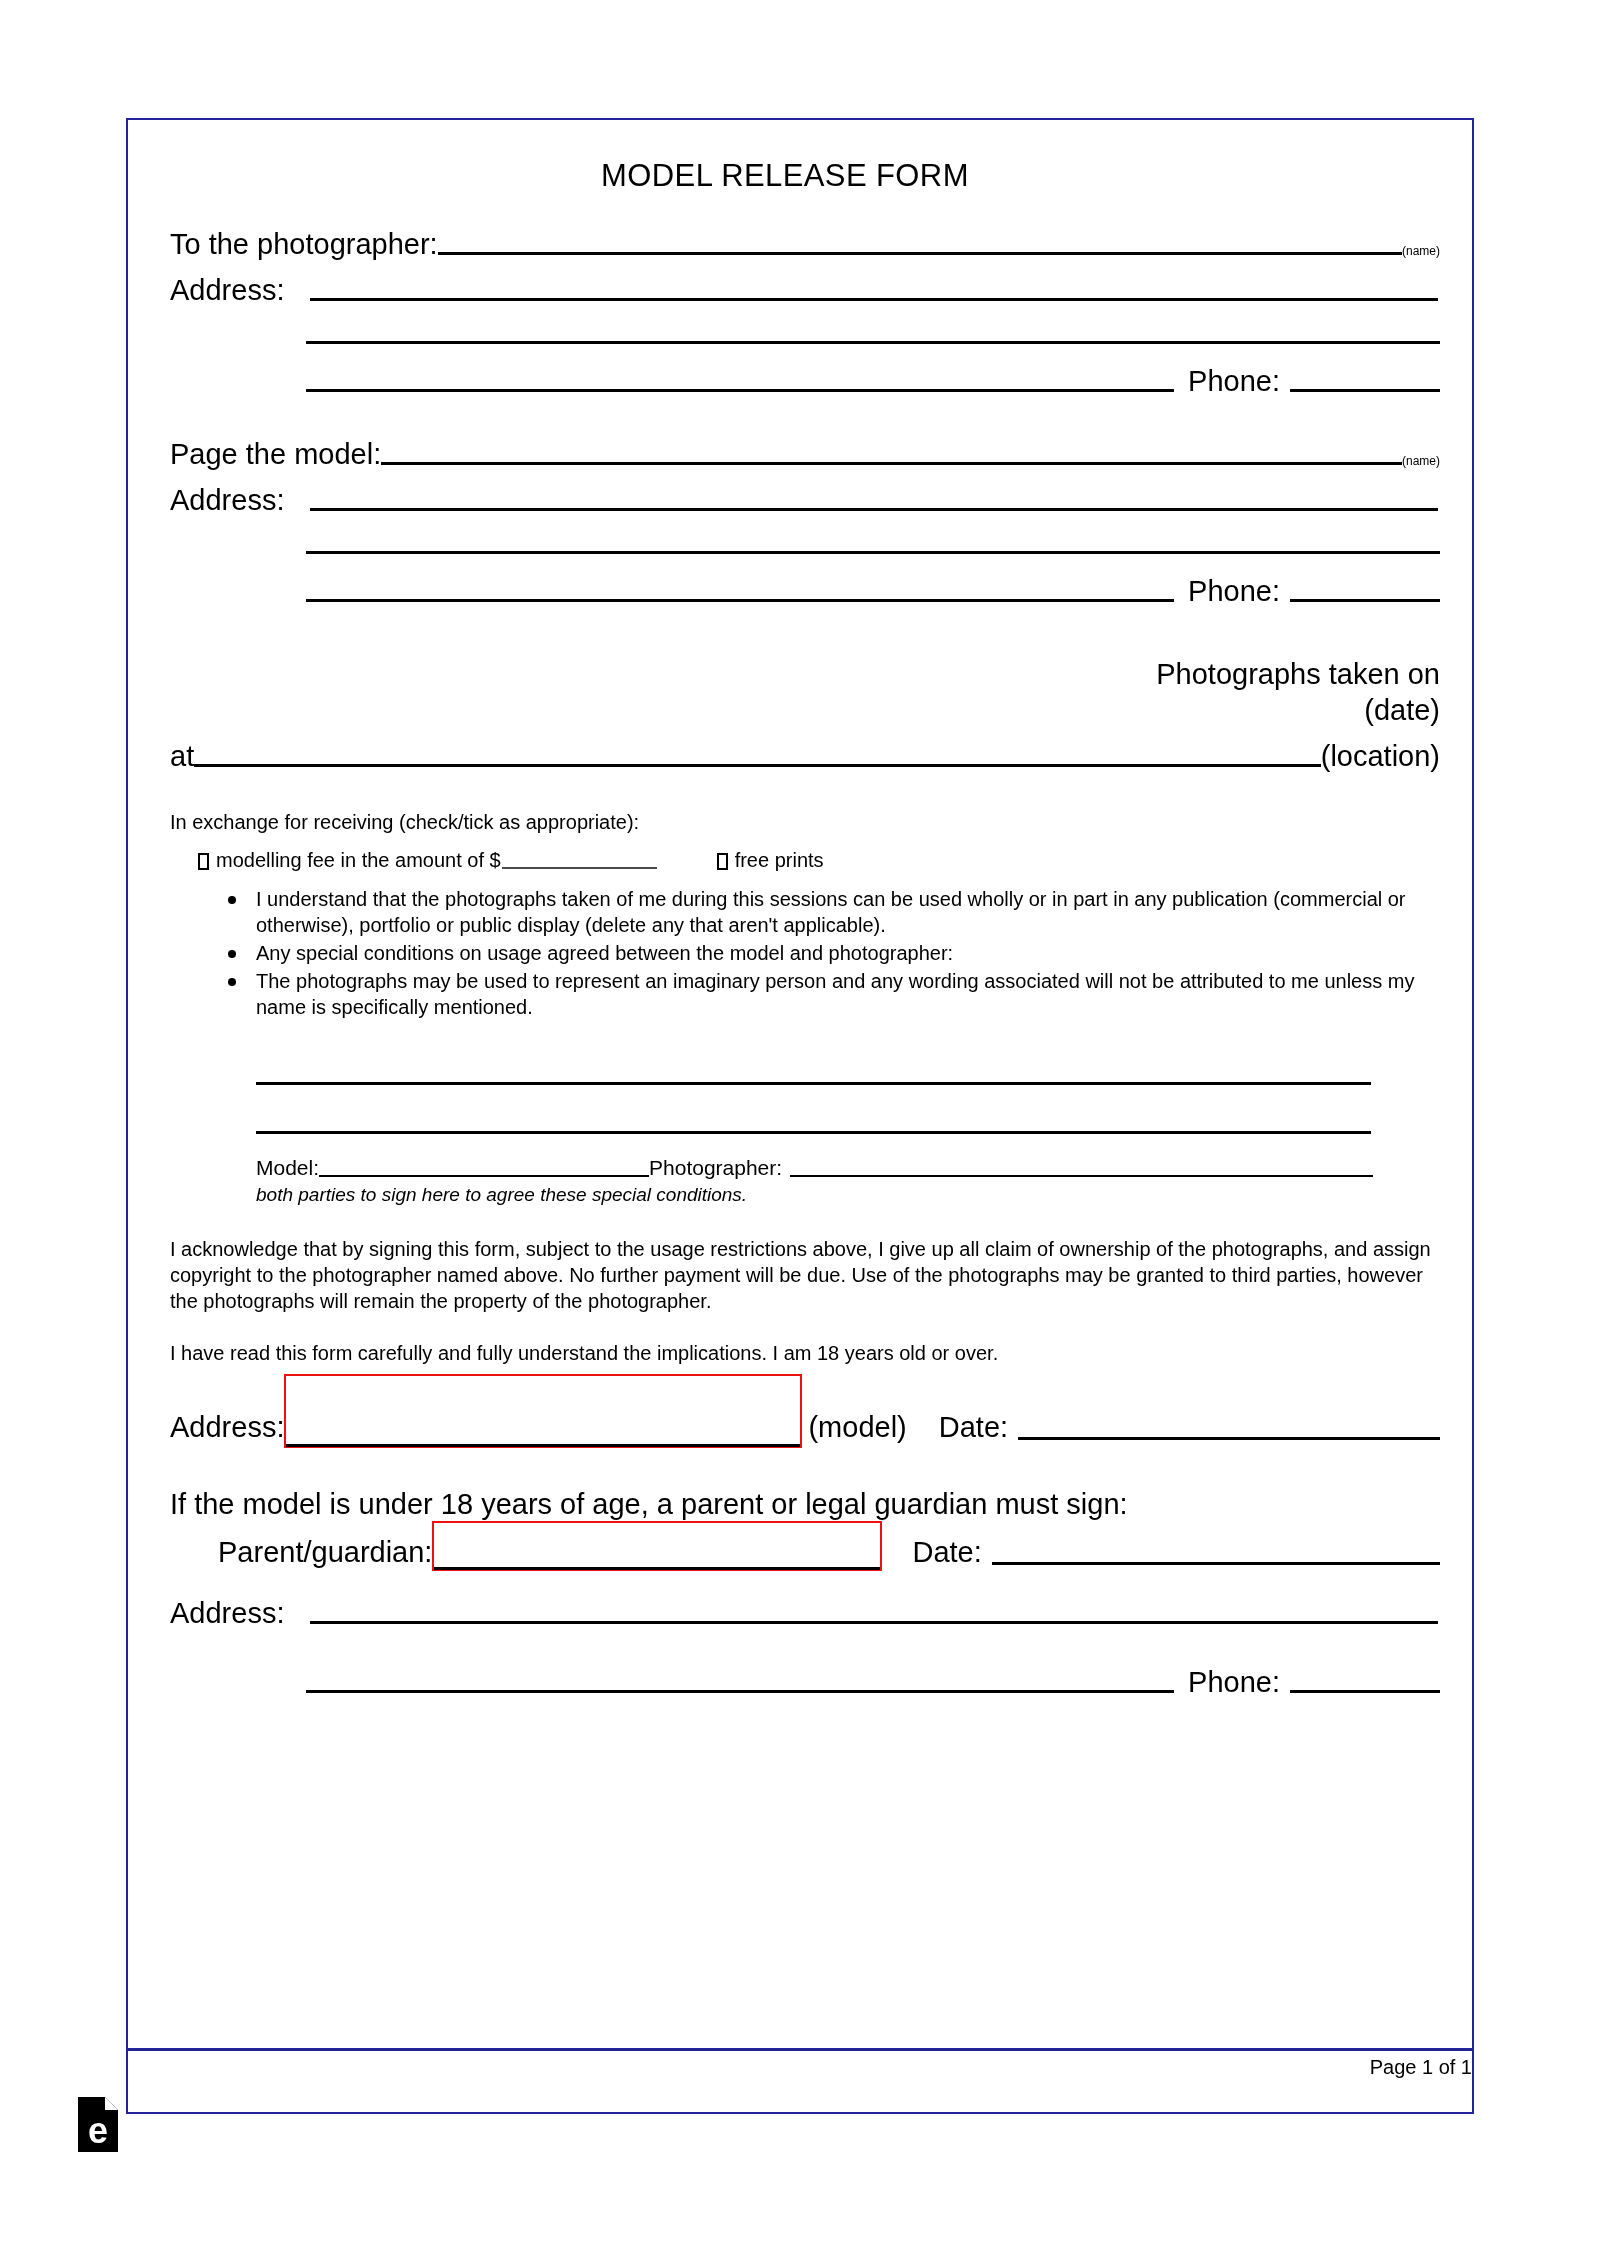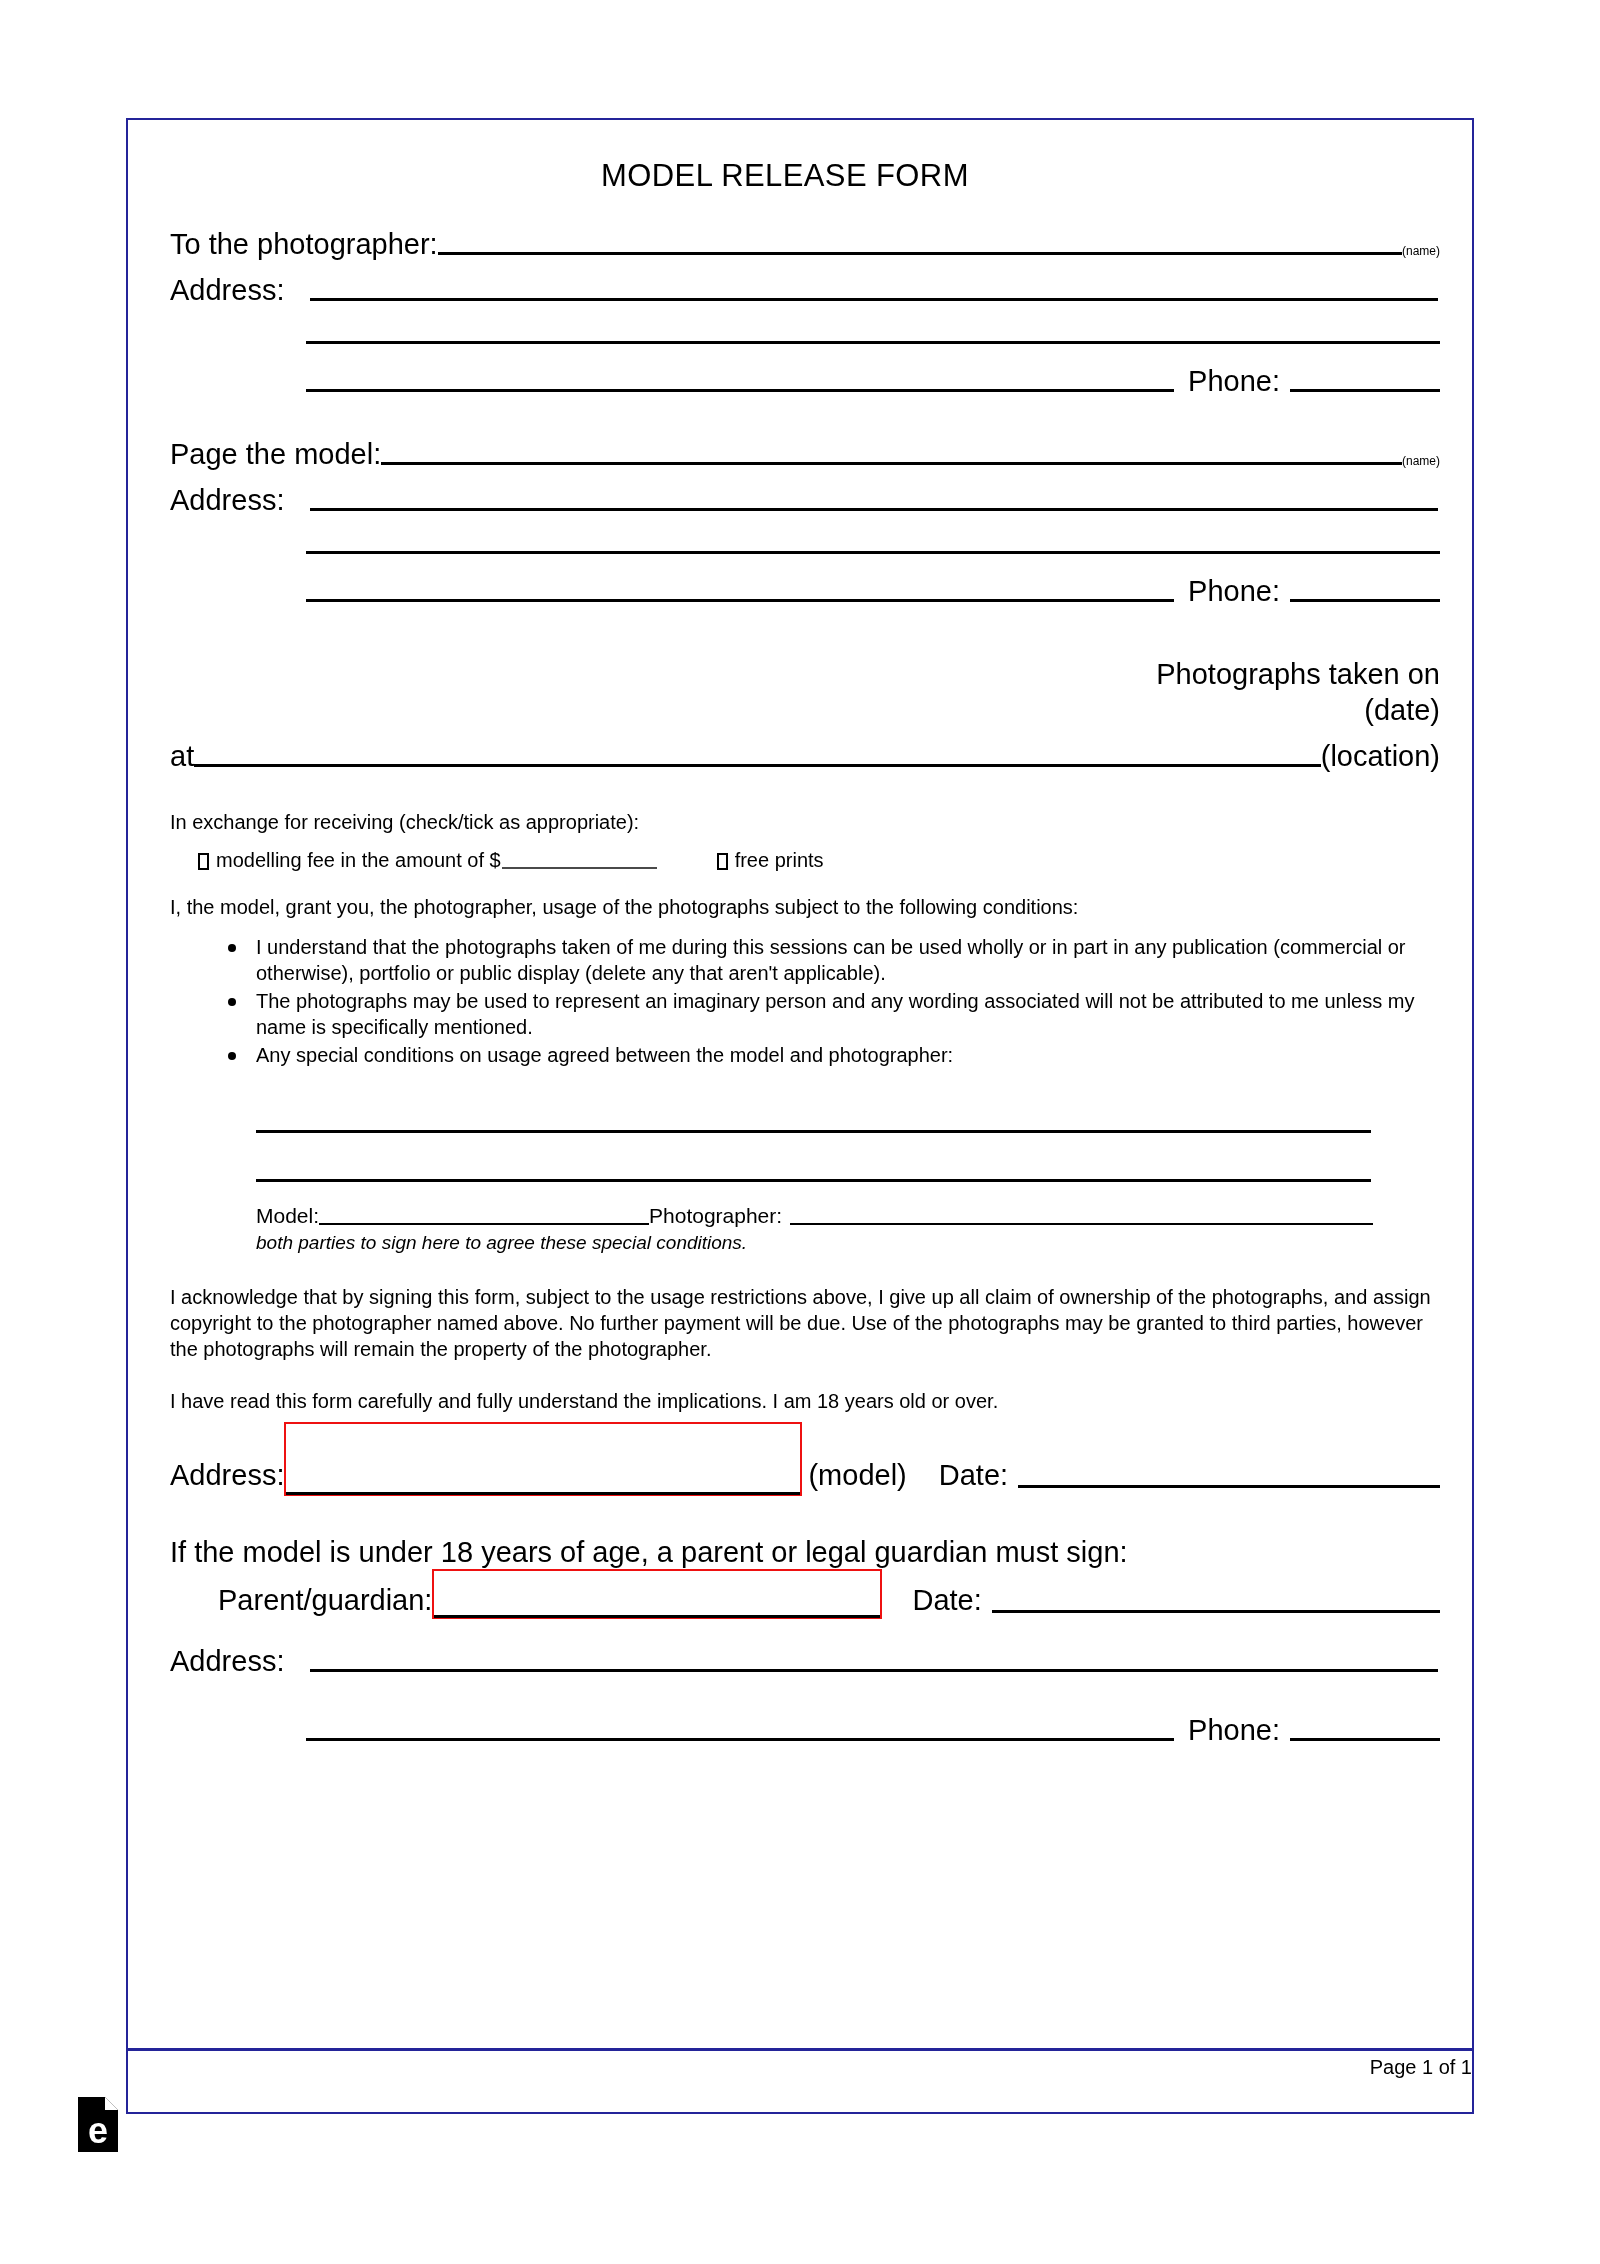--- a/index.html
+++ b/index.html
@@ -286,26 +286,25 @@
 
   <div class="check-row" style="margin-top:14px; padding-left:28px;">
     <span class="checkbox-glyph"></span>
     <span>modelling fee in the amount of $</span>
     <span class="money-rule"></span>
     <span style="display:inline-block;width:60px;"></span>
     <span class="checkbox-glyph"></span>
     <span>free prints</span>
   </div>
 
-  <p class="para body-text" style="margin-top:22px;">I, the model, grant you, the photographer, usage of the photographs subject to the following conditions:</p>
 
   <ul class="conditions">
     <li>I understand that the photographs taken of me during this sessions can be used wholly or in part in any publication (commercial or otherwise), portfolio or public display (delete any that aren't applicable).</li>
+    <li>Any special conditions on usage agreed between the model and photographer:</li>
     <li>The photographs may be used to represent an imaginary person and any wording associated will not be attributed to me unless my name is specifically mentioned.</li>
-    <li>Any special conditions on usage agreed between the model and photographer:</li>
   </ul>
 
   <div class="sc-lines">
     <div class="sc-gap"></div>
     <div class="sc-line"></div>
     <div class="sc-gap"></div>
     <div class="sc-line"></div>
   </div>
 
   <div class="sign-pair">

